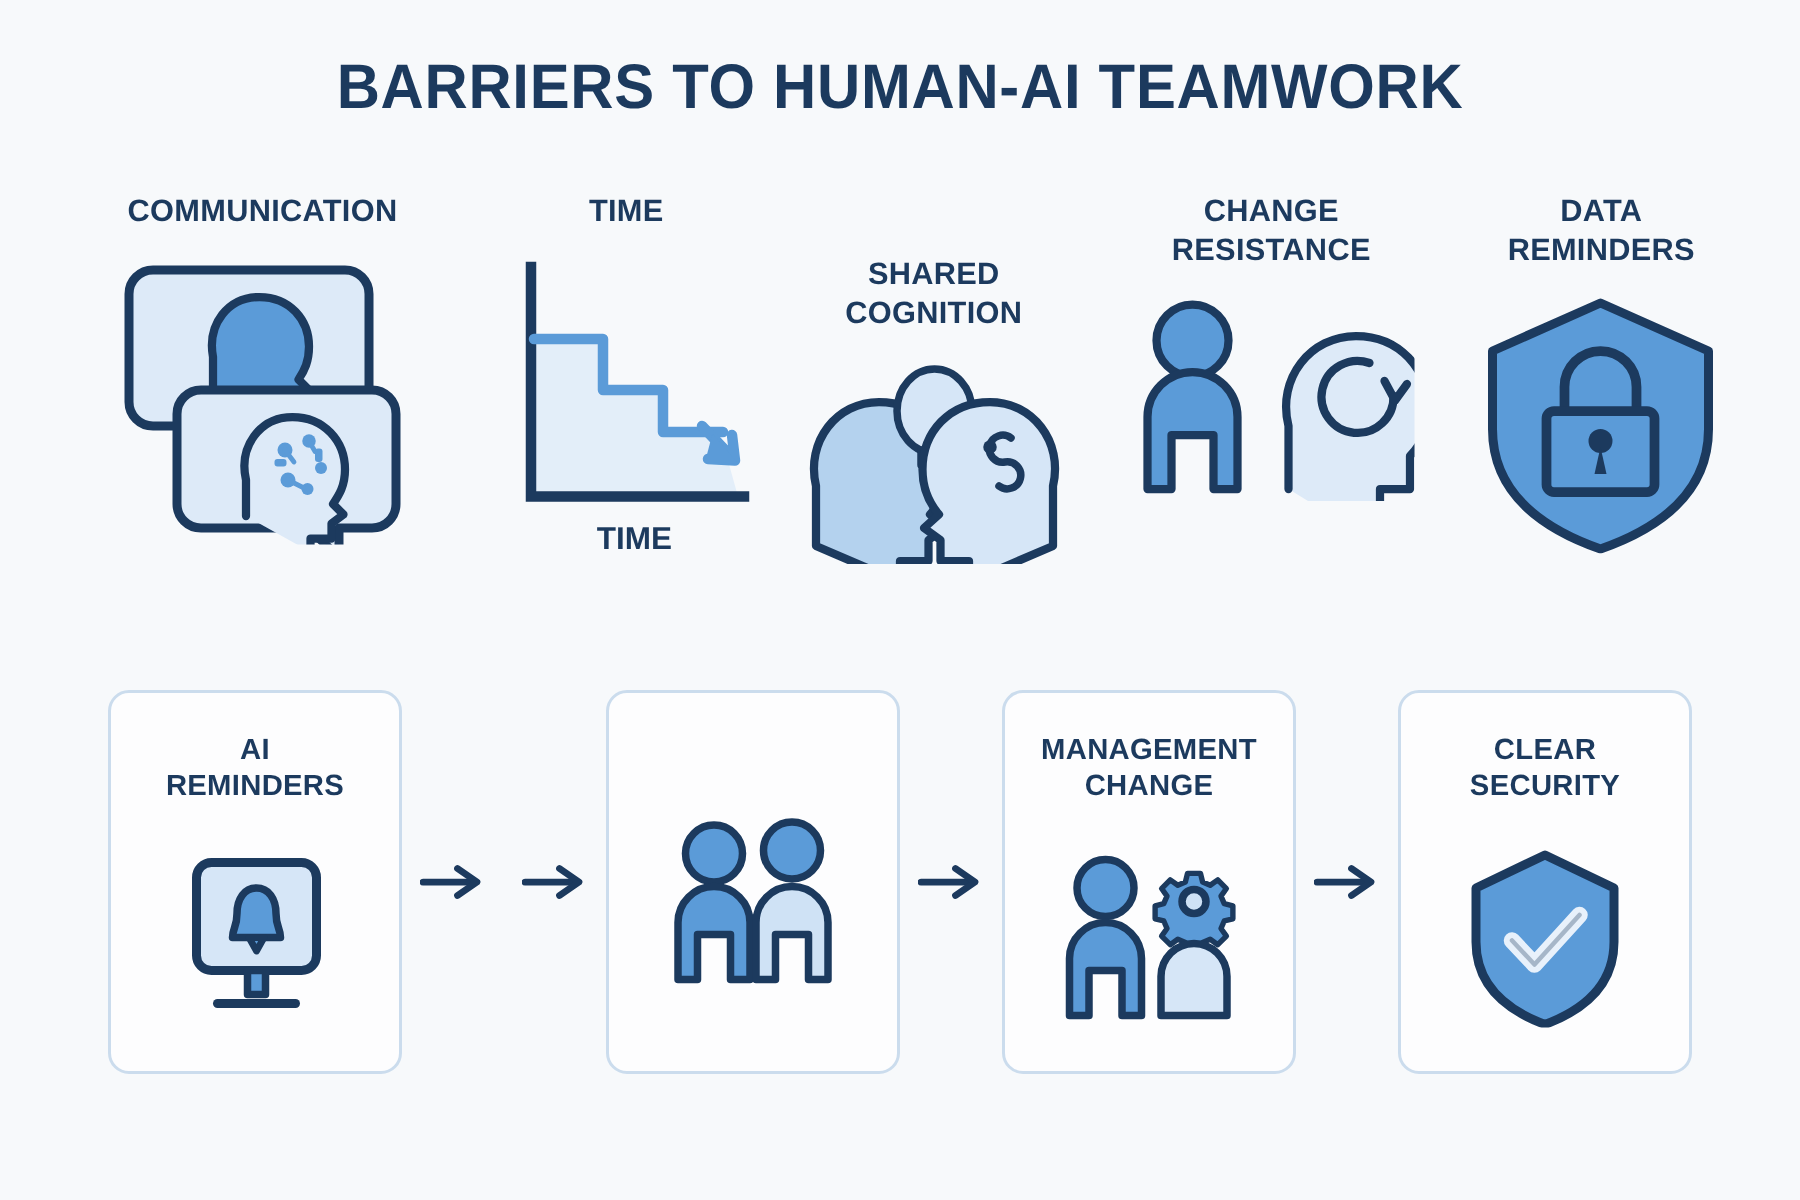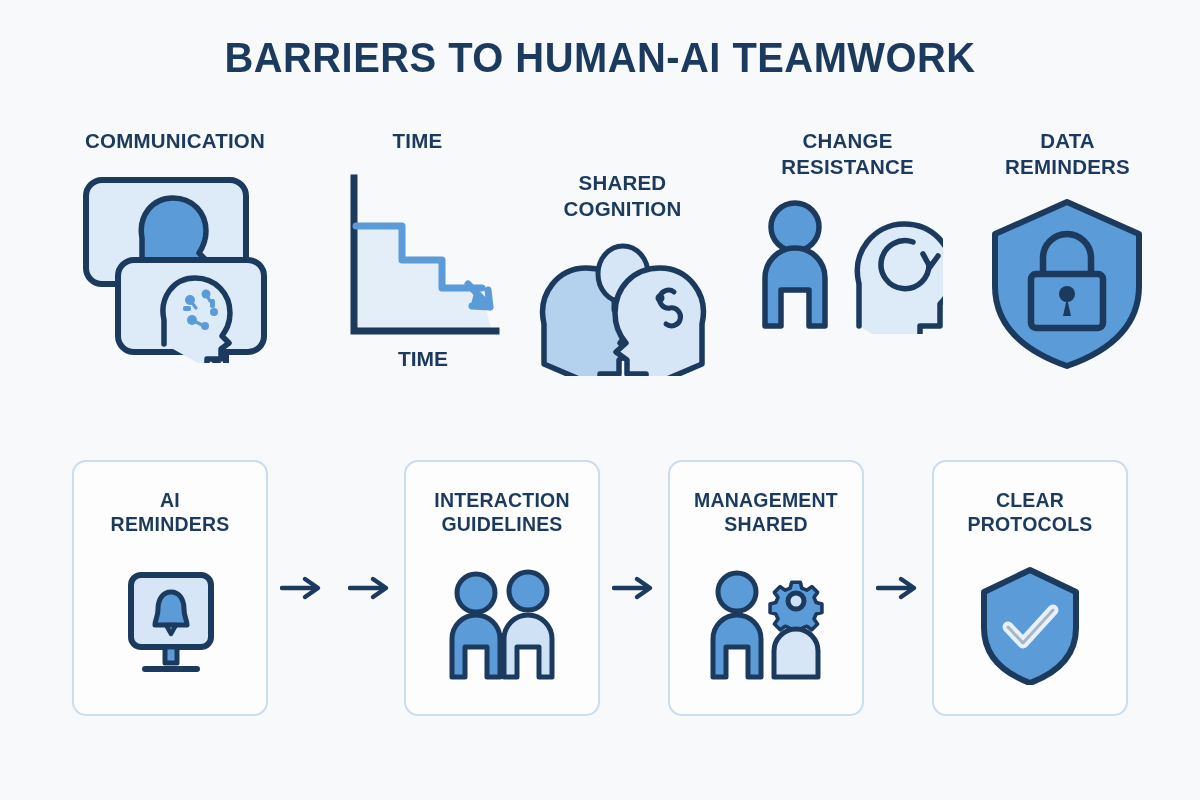--- a/index.html
+++ b/index.html
@@ -223,22 +223,20 @@
 
 
     <div class="arrow">
       <svg width="44" height="26" viewBox="0 0 44 26">
         <path d="M2 13 H34" stroke="#1c3a5e" stroke-width="4.5" stroke-linecap="round"></path>
         <path d="M25 4 L38 13 L25 22" stroke="#1c3a5e" stroke-width="4.5" fill="none" stroke-linejoin="round" stroke-linecap="round"></path>
       </svg>
     </div>
 
     <div class="card">
-      <div class="card-label">INTERACTION
-GUIDELINES</div>
       <div class="card-art">
         <svg width="120" height="112" viewBox="0 0 120 112">
 
           <circle cx="34" cy="24" r="19" fill="#5b9bd8" stroke="#1c3a5e" stroke-width="5"></circle>
           <path d="M10 108 v-38 a24 24 0 0 1 24 -24 a24 24 0 0 1 24 24 v38 h-13 v-30 h-22 v30 z" fill="#5b9bd8" stroke="#1c3a5e" stroke-width="5" stroke-linejoin="round"></path>
 
           <circle cx="86" cy="22" r="19" fill="#5b9bd8" stroke="#1c3a5e" stroke-width="5"></circle>
           <path d="M62 108 v-38 a24 24 0 0 1 24 -24 a24 24 0 0 1 24 24 v38 h-13 v-30 h-22 v30 z" fill="#cfe2f5" stroke="#1c3a5e" stroke-width="5" stroke-linejoin="round"></path>
         </svg>
       </div>
@@ -246,21 +244,21 @@
 
     <div class="arrow">
       <svg width="44" height="26" viewBox="0 0 44 26">
         <path d="M2 13 H34" stroke="#1c3a5e" stroke-width="4.5" stroke-linecap="round"></path>
         <path d="M25 4 L38 13 L25 22" stroke="#1c3a5e" stroke-width="4.5" fill="none" stroke-linejoin="round" stroke-linecap="round"></path>
       </svg>
     </div>
 
     <div class="card">
       <div class="card-label">MANAGEMENT
-SHARED</div>
+CHANGE</div>
       <div class="card-art">
         <svg width="125" height="112" viewBox="0 0 125 112">
 
           <circle cx="33" cy="23" r="19" fill="#5b9bd8" stroke="#1c3a5e" stroke-width="5"></circle>
           <path d="M9 108 v-38 a24 24 0 0 1 24 -24 a24 24 0 0 1 24 24 v38 h-13 v-30 h-22 v30 z" fill="#5b9bd8" stroke="#1c3a5e" stroke-width="5" stroke-linejoin="round"></path>
 
           <g transform="translate(92,32)">
             <path d="M-6 -26 h12 l2 8 l7 3 l7 -5 l8 8 l-5 7 l3 7 l8 2 v12 l-8 2 l-3 7 l5 7 l-8 8 l-7 -5 l-7 3 l-2 8 h-12 l-2 -8 l-7 -3 l-7 5 l-8 -8 l5 -7 l-3 -7 l-8 -2 v-12 l8 -2 l3 -7 l-5 -7 l8 -8 l7 5 l7 -3 z" fill="#5b9bd8" stroke="#1c3a5e" stroke-width="5" stroke-linejoin="round" transform="scale(0.72)"></path>
             <circle cx="0" cy="0" r="8" fill="#cfe2f5" stroke="#1c3a5e" stroke-width="5"></circle>
           </g>
@@ -272,21 +270,21 @@
 
     <div class="arrow">
       <svg width="44" height="26" viewBox="0 0 44 26">
         <path d="M2 13 H34" stroke="#1c3a5e" stroke-width="4.5" stroke-linecap="round"></path>
         <path d="M25 4 L38 13 L25 22" stroke="#1c3a5e" stroke-width="4.5" fill="none" stroke-linejoin="round" stroke-linecap="round"></path>
       </svg>
     </div>
 
     <div class="card">
       <div class="card-label">CLEAR
-PROTOCOLS</div>
+SECURITY</div>
       <div class="card-art">
         <svg width="106" height="120" viewBox="0 0 106 120">
           <path d="M53 5 L99 27 v36 c0 30 -22 46 -46 55 c-24 -9 -46 -25 -46 -55 v-36 z" fill="#5b9bd8" stroke="#1c3a5e" stroke-width="6" stroke-linejoin="round"></path>
           <path d="M31 62 l15 16 l30 -33" stroke="#e8f1fb" stroke-width="11" fill="none" stroke-linecap="round" stroke-linejoin="round"></path>
           <path d="M31 62 l15 16 l30 -33" stroke="#1c3a5e" stroke-width="3" fill="none" stroke-linecap="round" stroke-linejoin="round" opacity="0.32"></path>
         </svg>
       </div>
     </div>
 
   </div>

